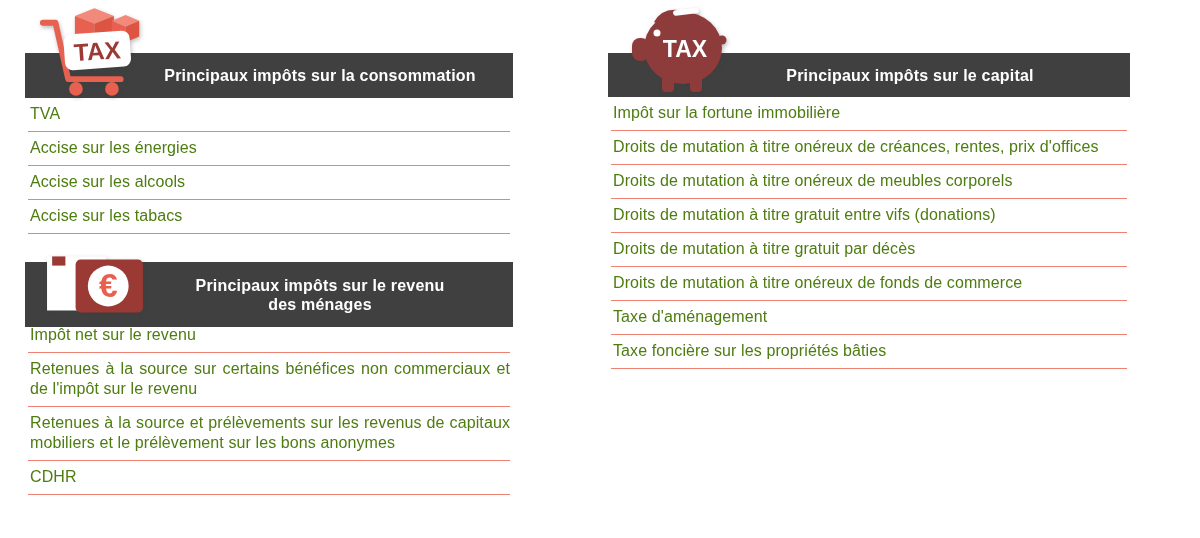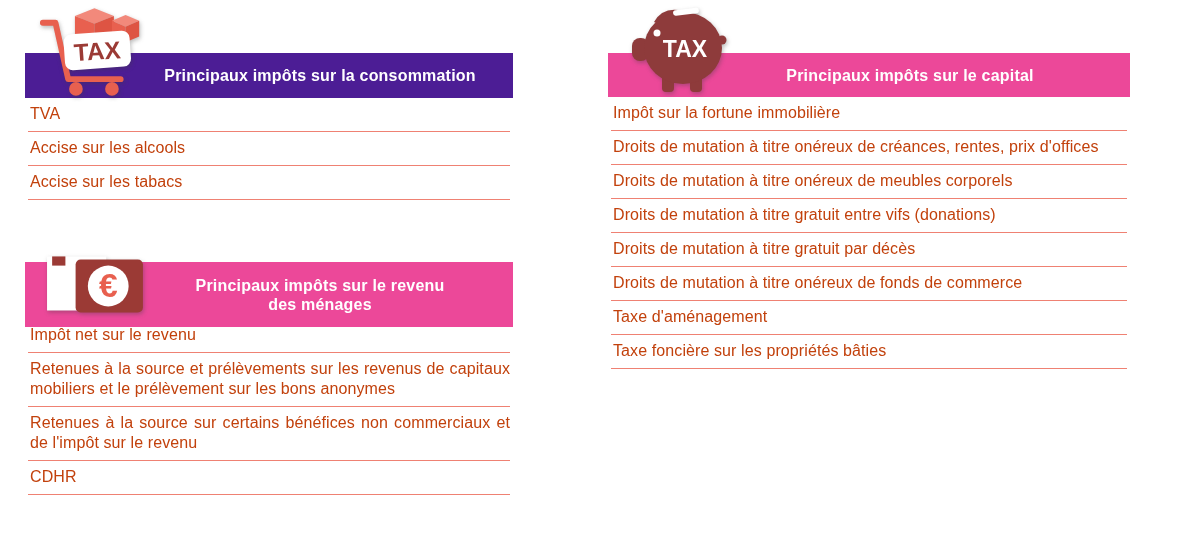--- a/index.html
+++ b/index.html
@@ -11,41 +11,41 @@
     font-family:"Liberation Sans", sans-serif;
     overflow:hidden;
   }
   .section { position:absolute; }
   #sec-consumption { left:25px; top:0; width:488px; height:538px; }
   #sec-income      { left:25px; top:262px; width:488px; height:276px; }
   #sec-capital     { left:608px; top:0; width:522px; height:538px; }
 
   .banner {
     position:absolute; left:0; right:0;
-    background:#ec4899;
+    background:#404040;
     color:#ffffff;
     display:flex; flex-direction:column;
     align-items:center; justify-content:center;
     font-weight:bold; font-size:16px; line-height:19px;
     letter-spacing:0.2px;
     text-align:center;
   }
-  .banner.dark { background:#4c1d95; }
+  .banner.dark { background:#404040; }
   #sec-consumption .banner { top:53px; height:45px; padding-left:110px; padding-right:8px; }
   #sec-income .banner      { top:0;    height:65px; padding-left:110px; padding-right:8px; }
   #sec-capital .banner     { top:53px; height:44px; padding-left:90px;  padding-right:8px; }
 
   .tax-list { list-style:none; position:absolute; left:3px; right:3px; }
   #sec-consumption .tax-list { top:98px; }
   #sec-income .tax-list      { top:57px; }
   #sec-capital .tax-list     { top:97px; }
 
   .tax-list li {
     font-size:16px; line-height:20px;
-    color:#c2410c;
+    color:#4d7c0f;
     padding:6px 0 7px 2px;
     border-bottom:1.5px solid #EF8173;
     text-align:justify;
     text-align-last:left;
     letter-spacing:0.1px;
   }
 
   .icon-wrap { position:absolute; z-index:3; filter:drop-shadow(1px 2px 2px rgba(60,60,60,0.35)); }
   #icon-cart  { left:13px; top:4px;  width:107px; height:93px; }
   #icon-euro  { left:20px; top:-9px; width:102px; height:66px; }
@@ -80,20 +80,21 @@
         <circle cx="76" cy="87" r="7" fill="#E8604F"></circle>
       </svg>
     </div>
     <div class="banner dark">
       <span>Principaux impôts sur la consommation</span>
     </div>
     <ul class="tax-list">
 
         <li>TVA</li>
 
+        <li>Accise sur les énergies</li>
 
         <li>Accise sur les alcools</li>
 
         <li>Accise sur les tabacs</li>
       </ul>
   </div>
 
   <div class="section" id="sec-income">
     <div class="icon-wrap" id="icon-euro">
       <svg viewBox="0 0 100 64" width="102" height="66">
@@ -105,23 +106,23 @@
       </svg>
     </div>
     <div class="banner">
       <span>Principaux impôts sur le revenu</span>
       <span>des ménages</span>
     </div>
     <ul class="tax-list">
 
         <li>Impôt net sur le revenu</li>
 
+        <li>Retenues à la source sur certains bénéfices non commerciaux et de l'impôt sur le revenu</li>
+
         <li>Retenues à la source et prélèvements sur les revenus de capitaux mobiliers et le prélèvement sur les bons anonymes</li>
-
-        <li>Retenues à la source sur certains bénéfices non commerciaux et de l'impôt sur le revenu</li>
 
         <li>CDHR</li>
       </ul>
   </div>
 
   <div class="section" id="sec-capital">
     <div class="icon-wrap" id="icon-piggy">
       <svg viewBox="0 0 96 92" width="96" height="92">
         <circle cx="90" cy="38" r="4.5" fill="#8E3B3B"></circle>
         <rect x="0" y="36" width="17" height="23" rx="8" fill="#8E3B3B"></rect>

